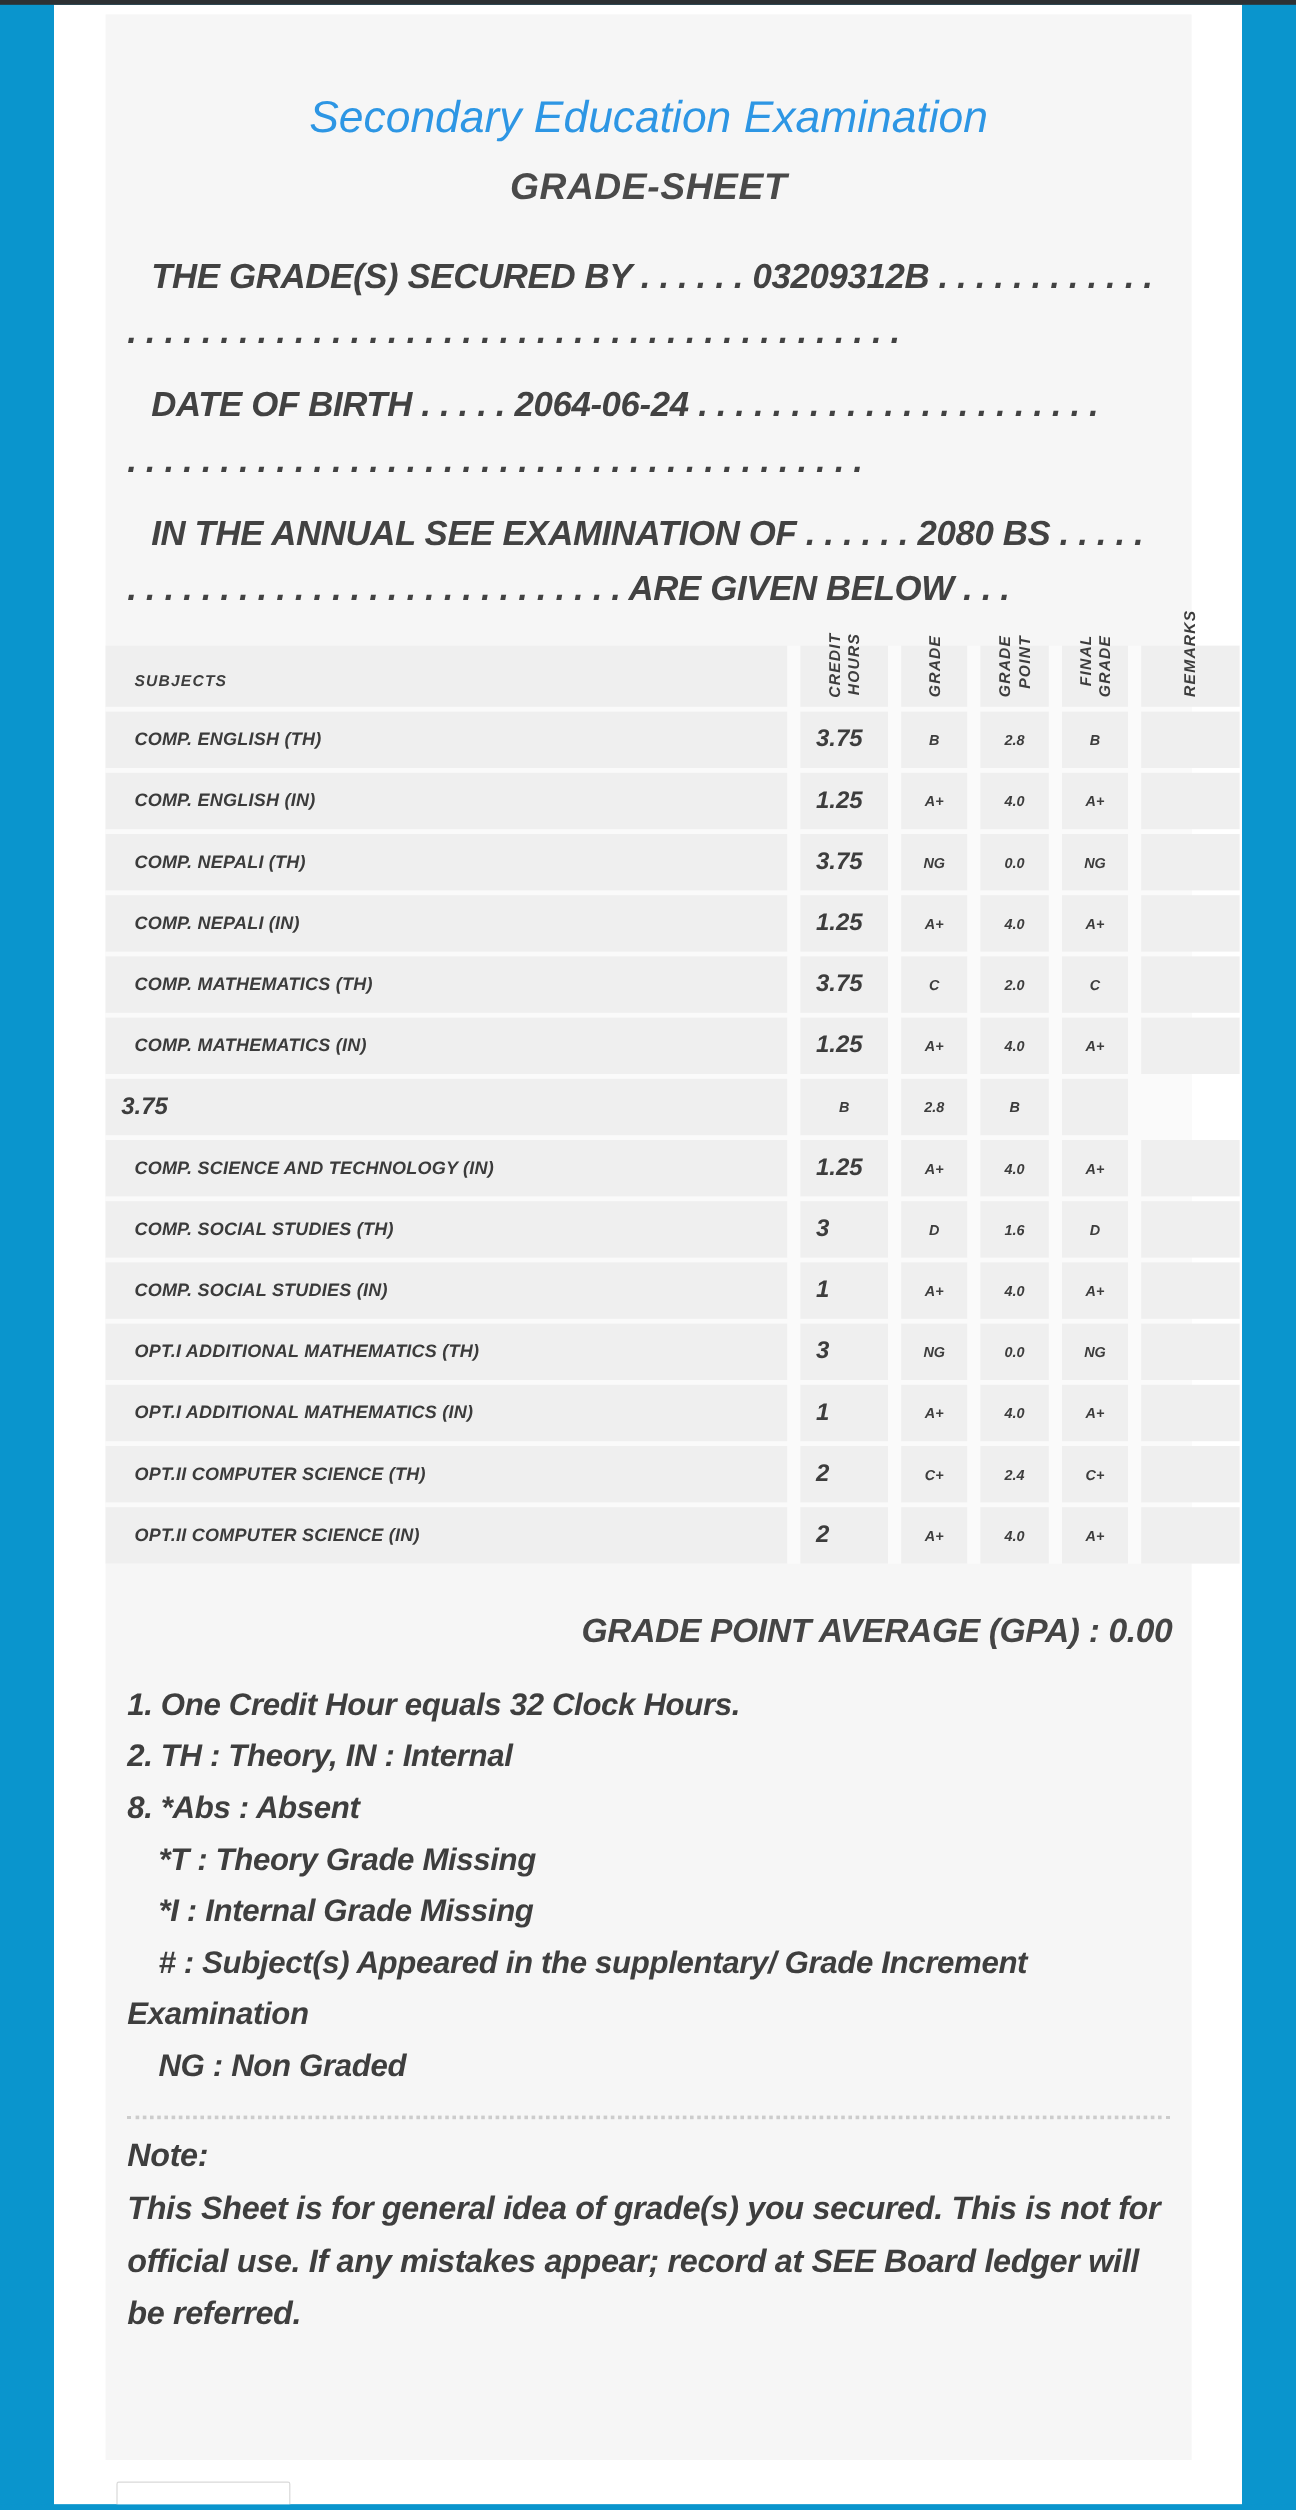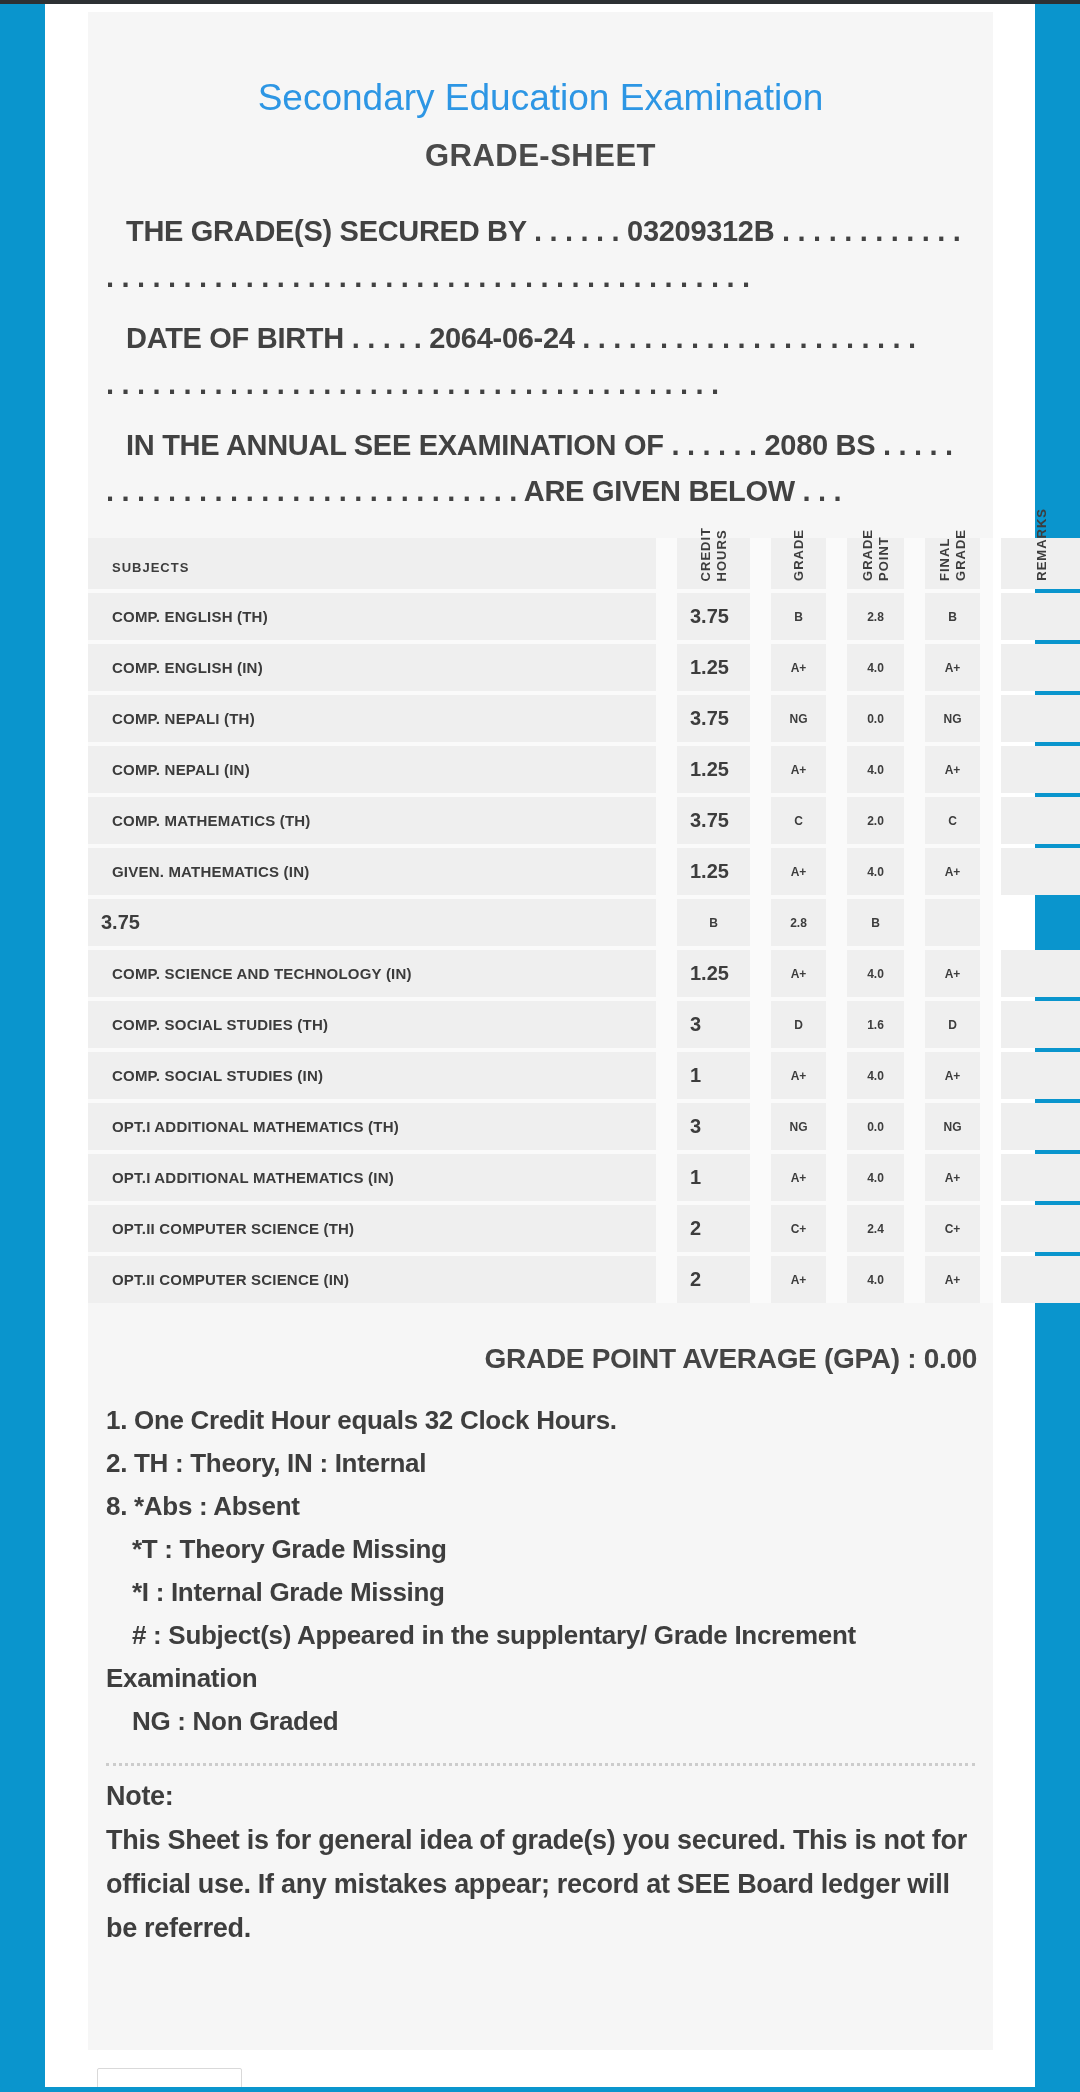--- a/index.html
+++ b/index.html
@@ -9,34 +9,34 @@
     background:#0a95cd;
     overflow:hidden;
     font-family:"Liberation Sans", sans-serif;
   }
   .top-strip { position:absolute; top:0; left:0; width:1080px; height:4px; background:#2d3134; z-index:3; }
   .paper { position:absolute; left:45px; top:4px; width:990px; height:2083px; background:#ffffff; }
   .bottom-strip { position:absolute; bottom:0; left:0; width:1080px; height:5px; background:#0a95cd; z-index:6; }
 
   .card {
     position:absolute; left:43px; top:8px; width:905px; height:2038px;
-    background:#f6f6f6; padding-top:64px;
+    background:#f6f6f6; padding-top:64px;font-style:italic;
   }
 
   .title { text-align:center; font-size:37px; line-height:44px; font-weight:400; color:#2d96e4; }
   .subtitle { text-align:center; font-size:31px; line-height:36px; font-weight:700; color:#4a4a4a; margin-top:18px; letter-spacing:0.5px; }
 
   .stmt { padding:0 18px; font-size:29px; line-height:46px; font-weight:700; color:#424242; letter-spacing:-0.3px; }
   .stmt .l1 { text-indent:20px; white-space:nowrap; }
   .stmt-secured { margin-top:34px; }
   .stmt-dob { margin-top:15px; }
   .stmt-exam { margin-top:15px; }
 
   .grade-table { margin-top:24px; background:#fafafa; display:flex; flex-direction:column; row-gap:4px; }
-  .t-row { display:grid; grid-template-columns:568px 73px 55px 57px 55px 82px; column-gap:21px; height:47px; }
+  .t-row { display:grid; grid-template-columns:568px 73px 55px 57px 55px 82px; column-gap:11px; height:47px;text-align:right; }
   .t-row > div { background:#efefef; }
   .t-head { height:51px; }
   .t-head > div { position:relative; overflow:visible; }
   .h-subjects { display:flex; align-items:flex-end; padding:0 0 14px 24px;
     font-size:13px; font-weight:700; letter-spacing:1px; color:#3d3d3d; }
   .vtext {
     position:absolute; bottom:8px; left:50%;
     transform:translateX(-50%) rotate(180deg);
     writing-mode:vertical-rl; white-space:pre-line;
     font-size:13px; line-height:16px; font-weight:700; letter-spacing:1px; color:#3d3d3d;
@@ -151,21 +151,21 @@
         </div>
         <div class="t-row">
           <div class="c-subject">COMP. MATHEMATICS (TH)</div>
           <div class="c-credit">3.75</div>
           <div class="c-small">C</div>
           <div class="c-small">2.0</div>
           <div class="c-small">C</div>
           <div class="c-small"></div>
         </div>
         <div class="t-row">
-          <div class="c-subject">GIVEN. MATHEMATICS (IN)</div>
+          <div class="c-subject">COMP. MATHEMATICS (IN)</div>
           <div class="c-credit">1.25</div>
           <div class="c-small">A+</div>
           <div class="c-small">4.0</div>
           <div class="c-small">A+</div>
           <div class="c-small"></div>
         </div>
         <div class="t-row">
           <div class="c-credit">3.75</div>
           <div class="c-small">B</div>
           <div class="c-small">2.8</div>

